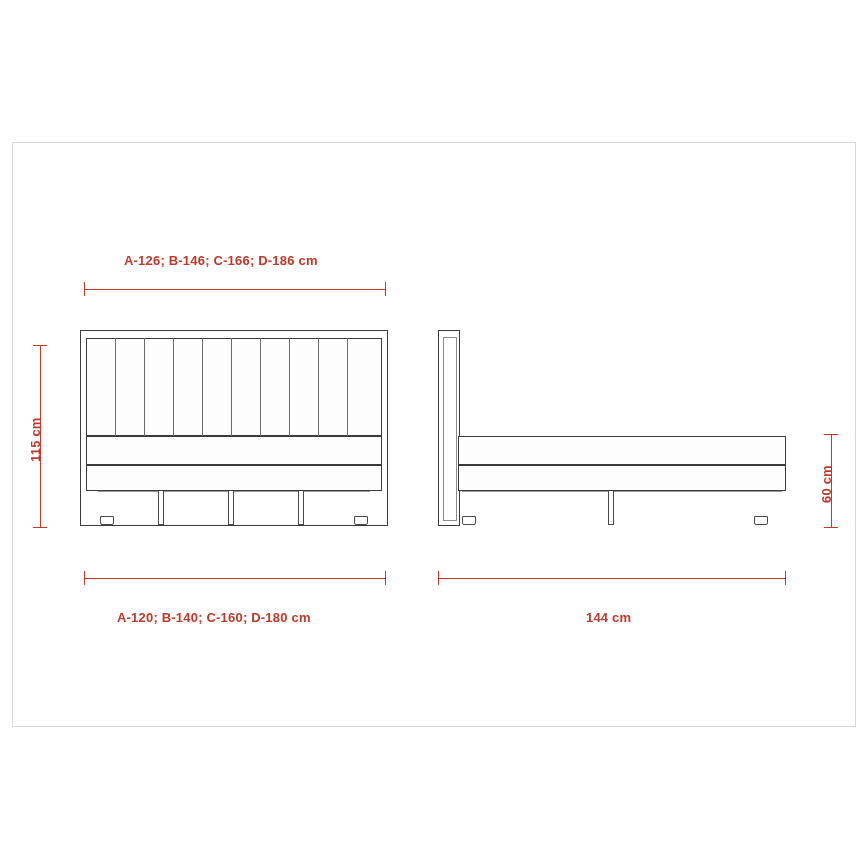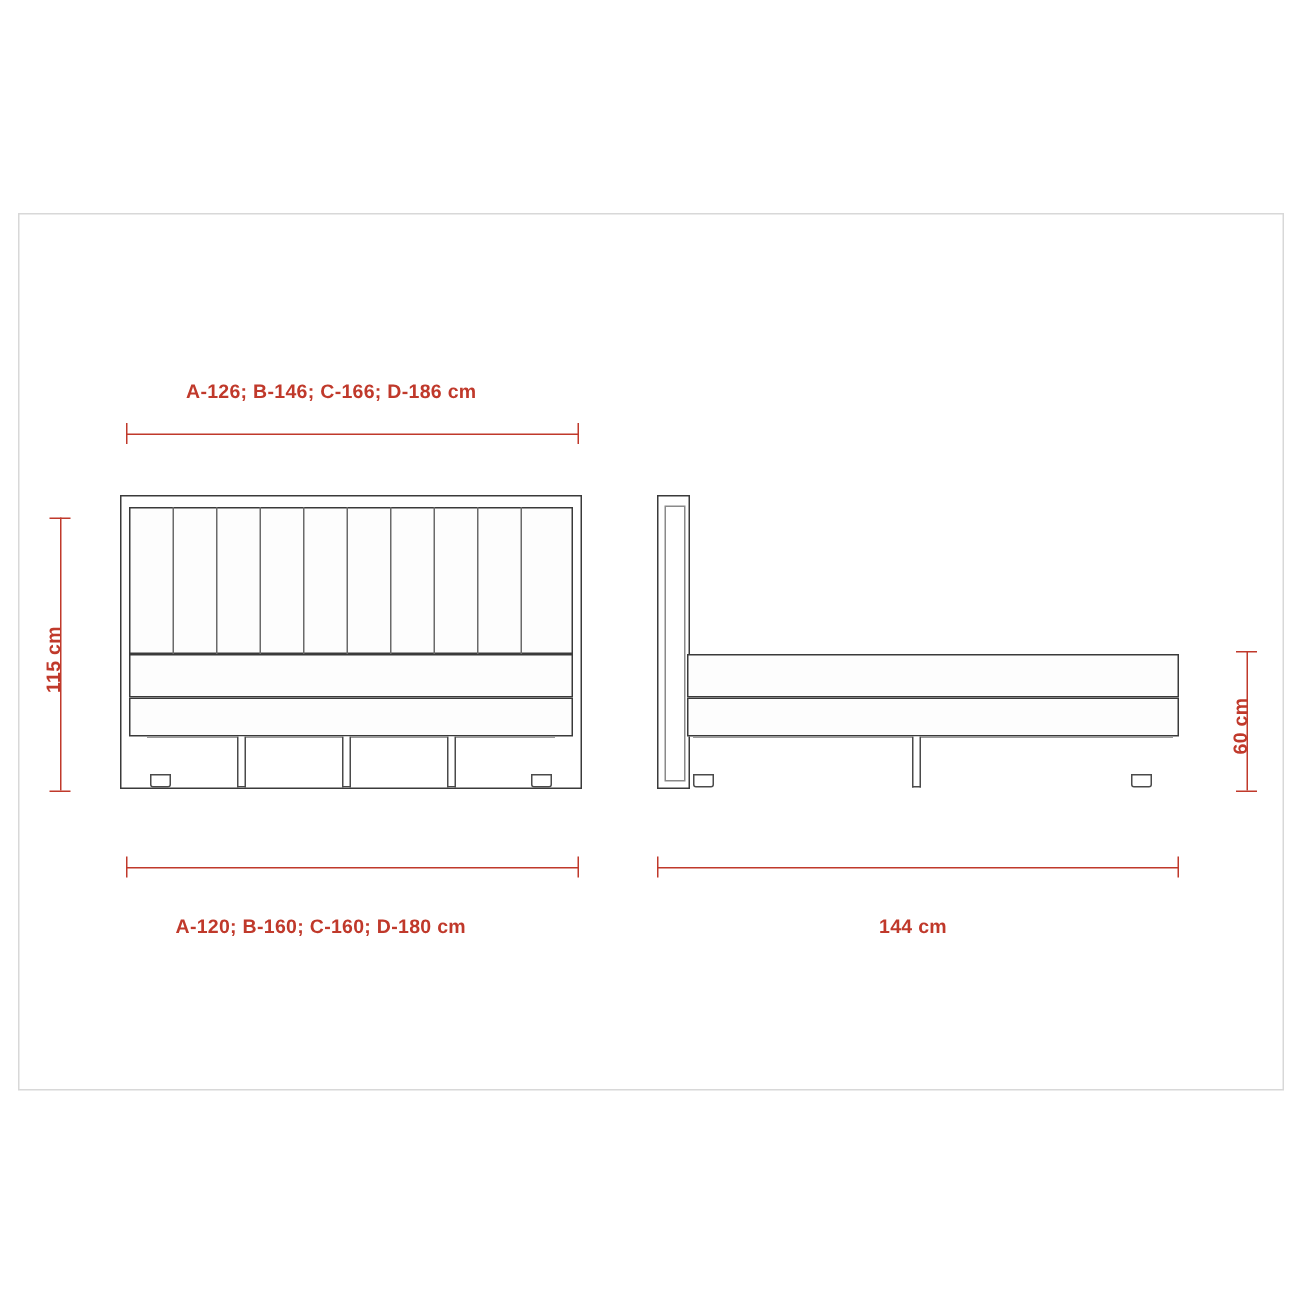--- a/index.html
+++ b/index.html
@@ -274,21 +274,21 @@
     <div class="dim-line v" style="left:831px; top:434px; height:93px;"></div>
     <div class="tick h" style="left:824px; top:434px; width:14px;"></div>
     <div class="tick h" style="left:824px; top:527px; width:14px;"></div>
     <div class="dim-label vertical" style="left:819px; top:503px;">60 cm</div>
   </div>
 
   <div>
     <div class="dim-line h" style="left:84px; top:578px; width:302px;"></div>
     <div class="tick v" style="left:84px; top:571px; height:14px;"></div>
     <div class="tick v" style="left:385px; top:571px; height:14px;"></div>
-    <div class="dim-label" style="left:117px; top:610px;">A-120; B-160; C-160; D-180 cm</div>
+    <div class="dim-label" style="left:117px; top:610px;">A-120; B-140; C-160; D-180 cm</div>
   </div>
 
   <div>
     <div class="dim-line h" style="left:438px; top:578px; width:348px;"></div>
     <div class="tick v" style="left:438px; top:571px; height:14px;"></div>
     <div class="tick v" style="left:785px; top:571px; height:14px;"></div>
     <div class="dim-label" style="left:586px; top:610px;">144 cm</div>
   </div>
 
 </div>

